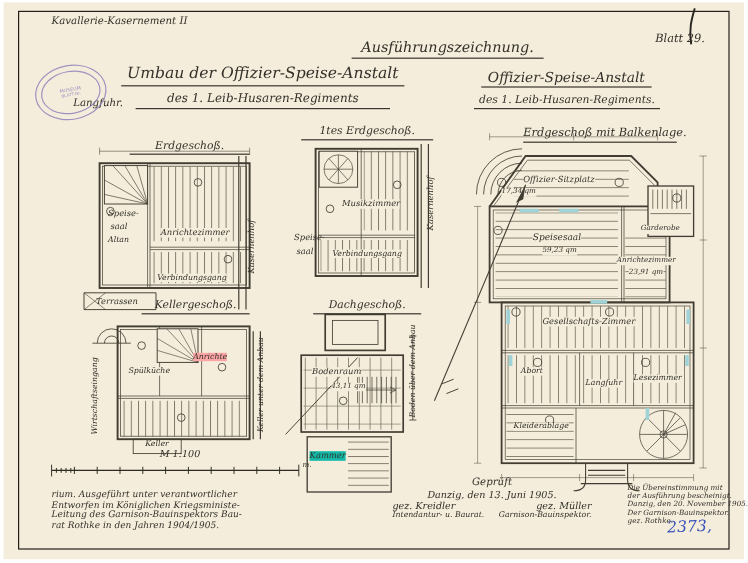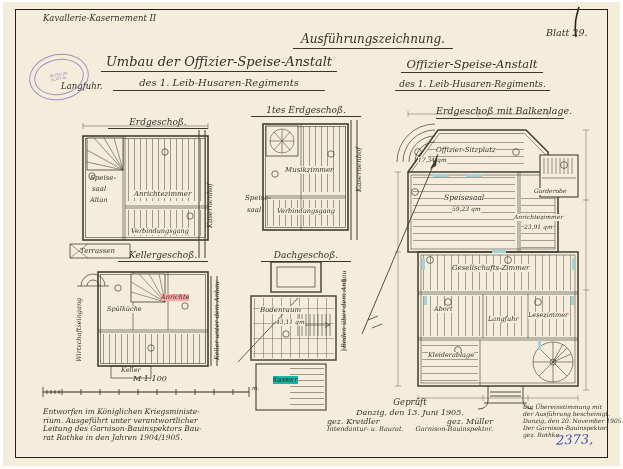--- a/index.html
+++ b/index.html
@@ -167,21 +167,21 @@
       </g>
       <path d="M2,114 L62,50" stroke="#423d33" stroke-width="0.8" fill="none"></path>
       <rect x="20" y="116" width="70" height="46" fill="none" stroke="#423d33" stroke-width="1.1"></rect>
       <rect x="54" y="118" width="34" height="42" fill="url(#dgl)"></rect>
       <path d="M108,32 V102 M105,32 H111 M105,102 H111" stroke="#423d33" stroke-width="0.7" fill="none"></path>
       <circle cx="50" cy="86" r="3.2" fill="none" stroke="#423d33" stroke-width="0.7"></circle>
     </svg>
     <span class="t f9 c u" style="left:25px;top:2px;width:90px;">Dachgeschoß.</span>
     <span class="t f7" style="left:24px;top:58px;background:#f4eddb;">Bodenraum</span>
     <span class="t f6" style="left:40px;top:71px;background:#f4eddb;">43,11 qm</span>
-    <span class="t f7" style="left:37px;top:128px;background:#14b8a6;font-family:Liberation Mono, monospace;">Kammer</span>
+    <span class="t f7" style="left:22px;top:128px;background:#14b8a6;">Kammer</span>
     <span class="t f65 vert" style="left:114px;top:91px;">Boden über dem Anbau</span>
   </div>
 
   <div class="plan" style="left:385px;top:98px;width:205px;height:312px;">
     <svg width="205" height="312">
       <defs>
         <pattern id="mh" width="10" height="7" patternUnits="userSpaceOnUse">
           <path d="M0,0.4 H10" stroke="#6a6455" stroke-width="0.65"></path>
         </pattern>
         <pattern id="mv" width="7" height="10" patternUnits="userSpaceOnUse">
@@ -283,22 +283,22 @@
       <g stroke="#2e2b25" stroke-width="0.8">
         <path d="M4,0 V10 M210,0 V10"></path>
         <path d="M23,2 V8 M42,2 V8 M61,2 V8 M80,2 V8 M99,2 V8 M118,2 V8 M137,2 V8 M156,2 V8 M175,2 V8 M194,2 V8"></path>
         <path d="M8,3 V7 M12,3 V7 M16,3 V7 M20,3 V7"></path>
       </g>
     </svg>
     <span class="t f6" style="left:213px;top:11px;">m.</span>
   </div>
 
   <div class="plan" style="left:40px;top:406px;width:180px;">
+    <span class="t f75 note-line" style="position:static;">rium. Ausgeführt unter verantwortlicher</span>
     <span class="t f75 note-line" style="position:static;">Entworfen im Königlichen Kriegsministe-</span>
-    <span class="t f75 note-line" style="position:static;">rium. Ausgeführt unter verantwortlicher</span>
     <span class="t f75 note-line" style="position:static;">Leitung des Garnison-Bauinspektors Bau-</span>
     <span class="t f75 note-line" style="position:static;">rat Rothke in den Jahren 1904/1905.</span>
   </div>
 
   <div class="plan" style="left:316px;top:396px;width:182px;">
     <span class="t f85 c note-line" style="position:static;">Geprüft</span>
     <span class="t f8 c note-line" style="position:static;">Danzig, den 13. Juni 1905.</span>
     <div class="sigrow">
       <span class="t f8" style="position:static;">gez. Kreidler</span>
       <span class="t f8" style="position:static;">gez. Müller</span>

